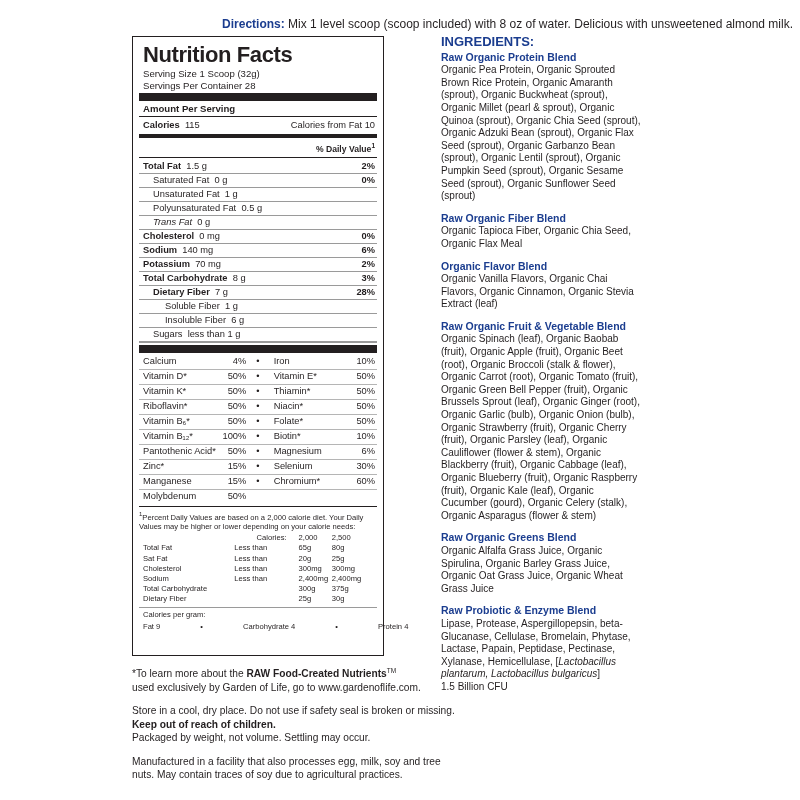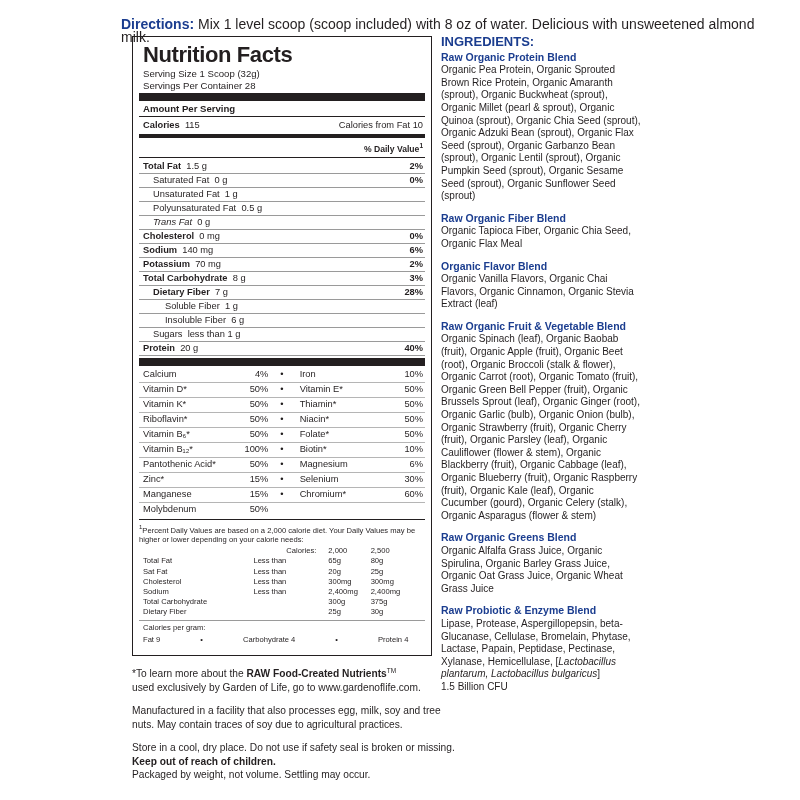--- a/index.html
+++ b/index.html
@@ -9,28 +9,28 @@
     font-family:"Liberation Sans", sans-serif;
     color:#231f20;
     font-size:11px;
     position:relative;
     overflow:hidden;
   }
   .page{position:absolute;left:0;top:0;width:800px;height:800px;}
 
   
   .directions{
-    position:absolute;left:121px;top:18px;width:650px;
-    font-size:14px;line-height:13px;color:#231f20;
+    position:absolute;left:143px;top:18px;width:650px;
+    font-size:12px;line-height:13px;color:#231f20;text-align:right;
   }
   .directions .lbl{color:#1b3d8f;font-weight:bold;}
 
   
   .nfp{
-    position:absolute;left:132px;top:36px;width:300px;height:620px;
+    position:absolute;left:132px;top:36px;width:252px;height:620px;
     border:1px solid #231f20;
     box-sizing:border-box;
     padding:4px 6px 4px 6px;
     font-size:9.3px;
     line-height:11px;
   }
   .nf-title{
     font-family:"Liberation Sans", sans-serif;
     font-weight:bold;
     font-size:22px;
@@ -180,24 +180,20 @@
         <div class="row ind2">
           <span class="l"><span>Insoluble Fiber</span><span>&nbsp;&nbsp;6 g</span></span>
           <span class="r b"></span>
         </div>
         <div class="rule-hair"></div>
         <div class="row ind1">
           <span class="l"><span>Sugars</span><span>&nbsp;&nbsp;less than 1 g</span></span>
           <span class="r b"></span>
         </div>
         <div class="rule-hair"></div>
-        <div class="row">
-          <span class="l"><span class="b">Protein</span><span>&nbsp;&nbsp;20 g</span></span>
-          <span class="r b">40%</span>
-        </div>
         <div class="rule-hair"></div>
       </div>
     <div class="rule-thick"></div>
     <table class="vit">
       <tbody id="vit-body">
           <tr>
             <td class="nm">Calcium</td>
             <td class="pc">4%</td>
             <td class="dot">•</td>
             <td class="nm2">Iron</td>
@@ -343,20 +339,20 @@
         <div class="sub">Raw Probiotic &amp; Enzyme Blend</div>
         <p class="body">Lipase, Protease, Aspergillopepsin, beta-Glucanase, Cellulase, Bromelain, Phytase, Lactase, Papain, Peptidase, Pectinase, Xylanase, Hemicellulase, [<span class="it">Lactobacillus plantarum, Lactobacillus bulgaricus</span>]<br><span>1.5 Billion CFU</span></p>
       </div>
   </div>
 
   <div class="notes">
     <div class="blk">
       <span>*To learn more about the </span><span class="b">RAW Food-Created Nutrients</span><sup class="tm">TM</sup><br>
       <span>used exclusively by Garden of Life, go to www.gardenoflife.com.</span>
     </div>
-    <div class="blk">Manufactured in a facility that also processes egg, milk, soy and tree nuts. May contain traces of soy due to agricultural practices.</div>
     <div class="blk">
       <span>Store in a cool, dry place. Do not use if safety seal is broken or missing. </span><span class="b">Keep out of reach of children.</span><br>
       <span>Packaged by weight, not volume. Settling may occur.</span>
     </div>
+    <div class="blk">Manufactured in a facility that also processes egg, milk, soy and tree nuts. May contain traces of soy due to agricultural practices.</div>
   </div>
 
 </div>
 
 </body></html>

